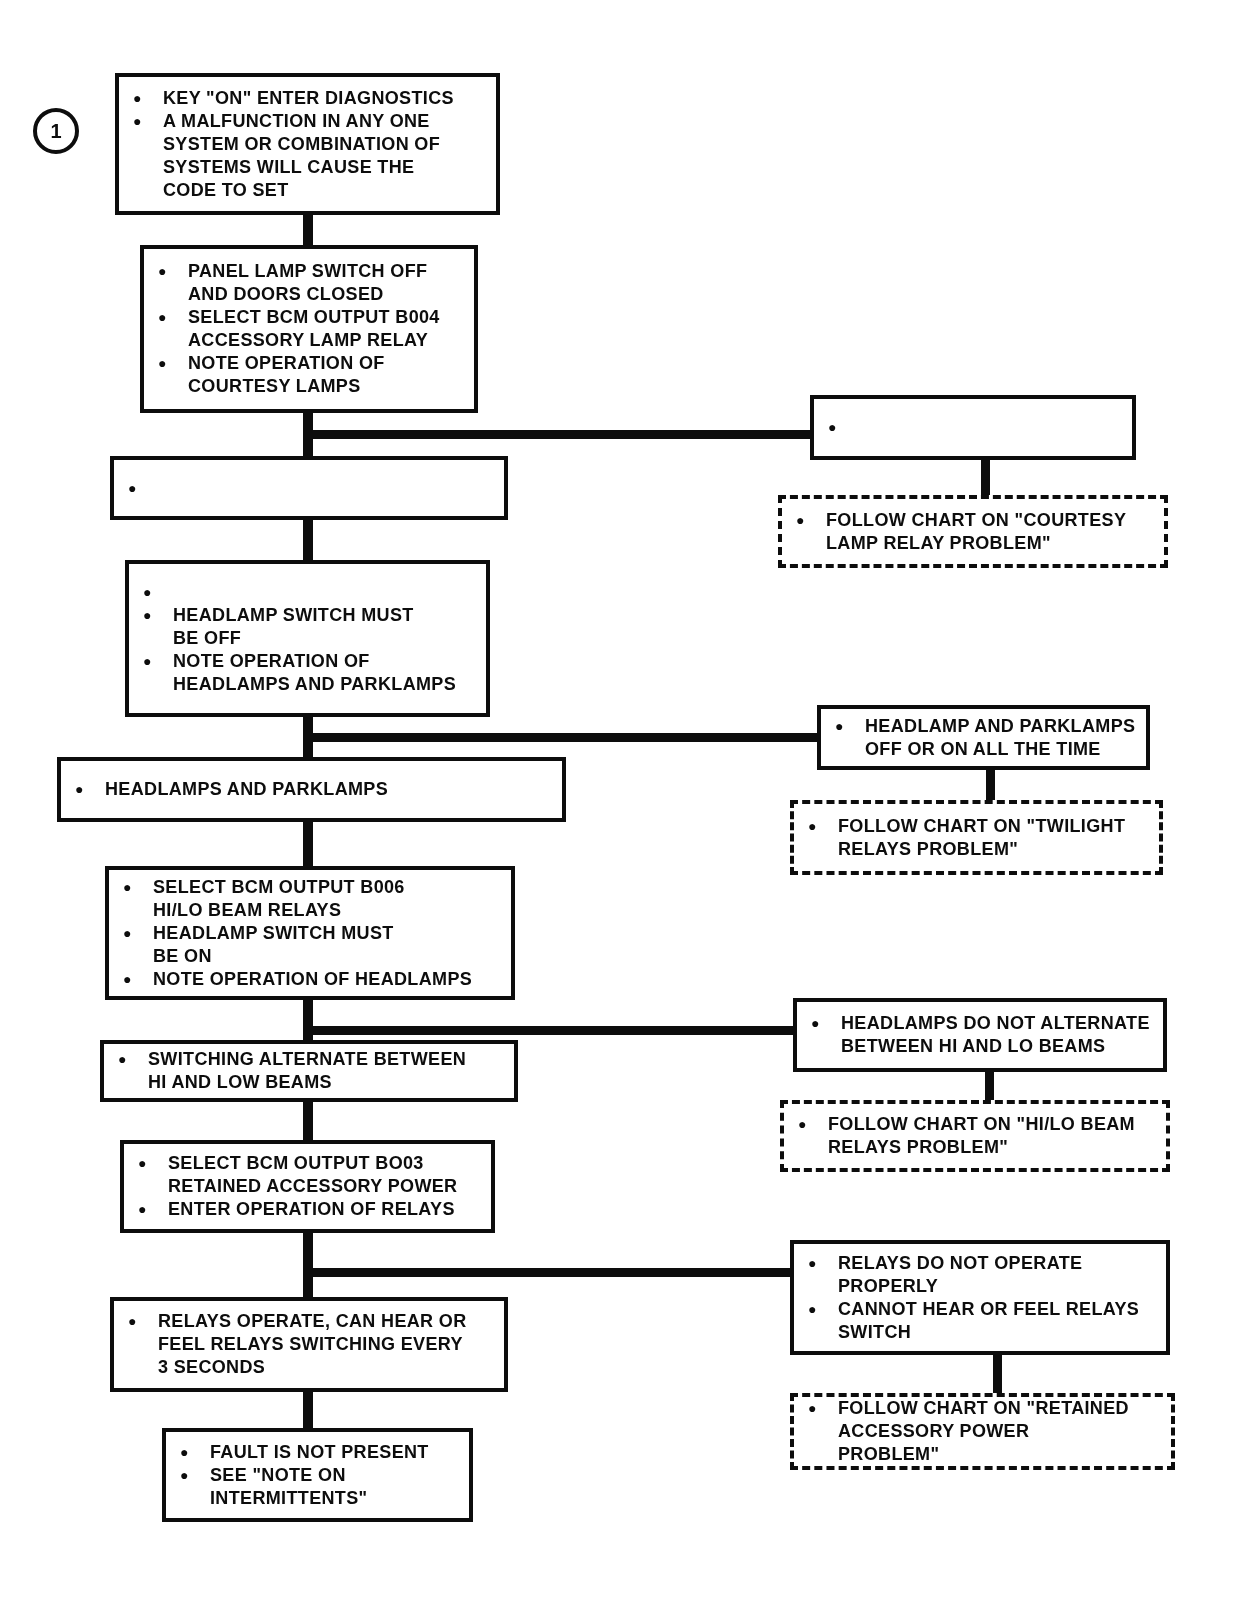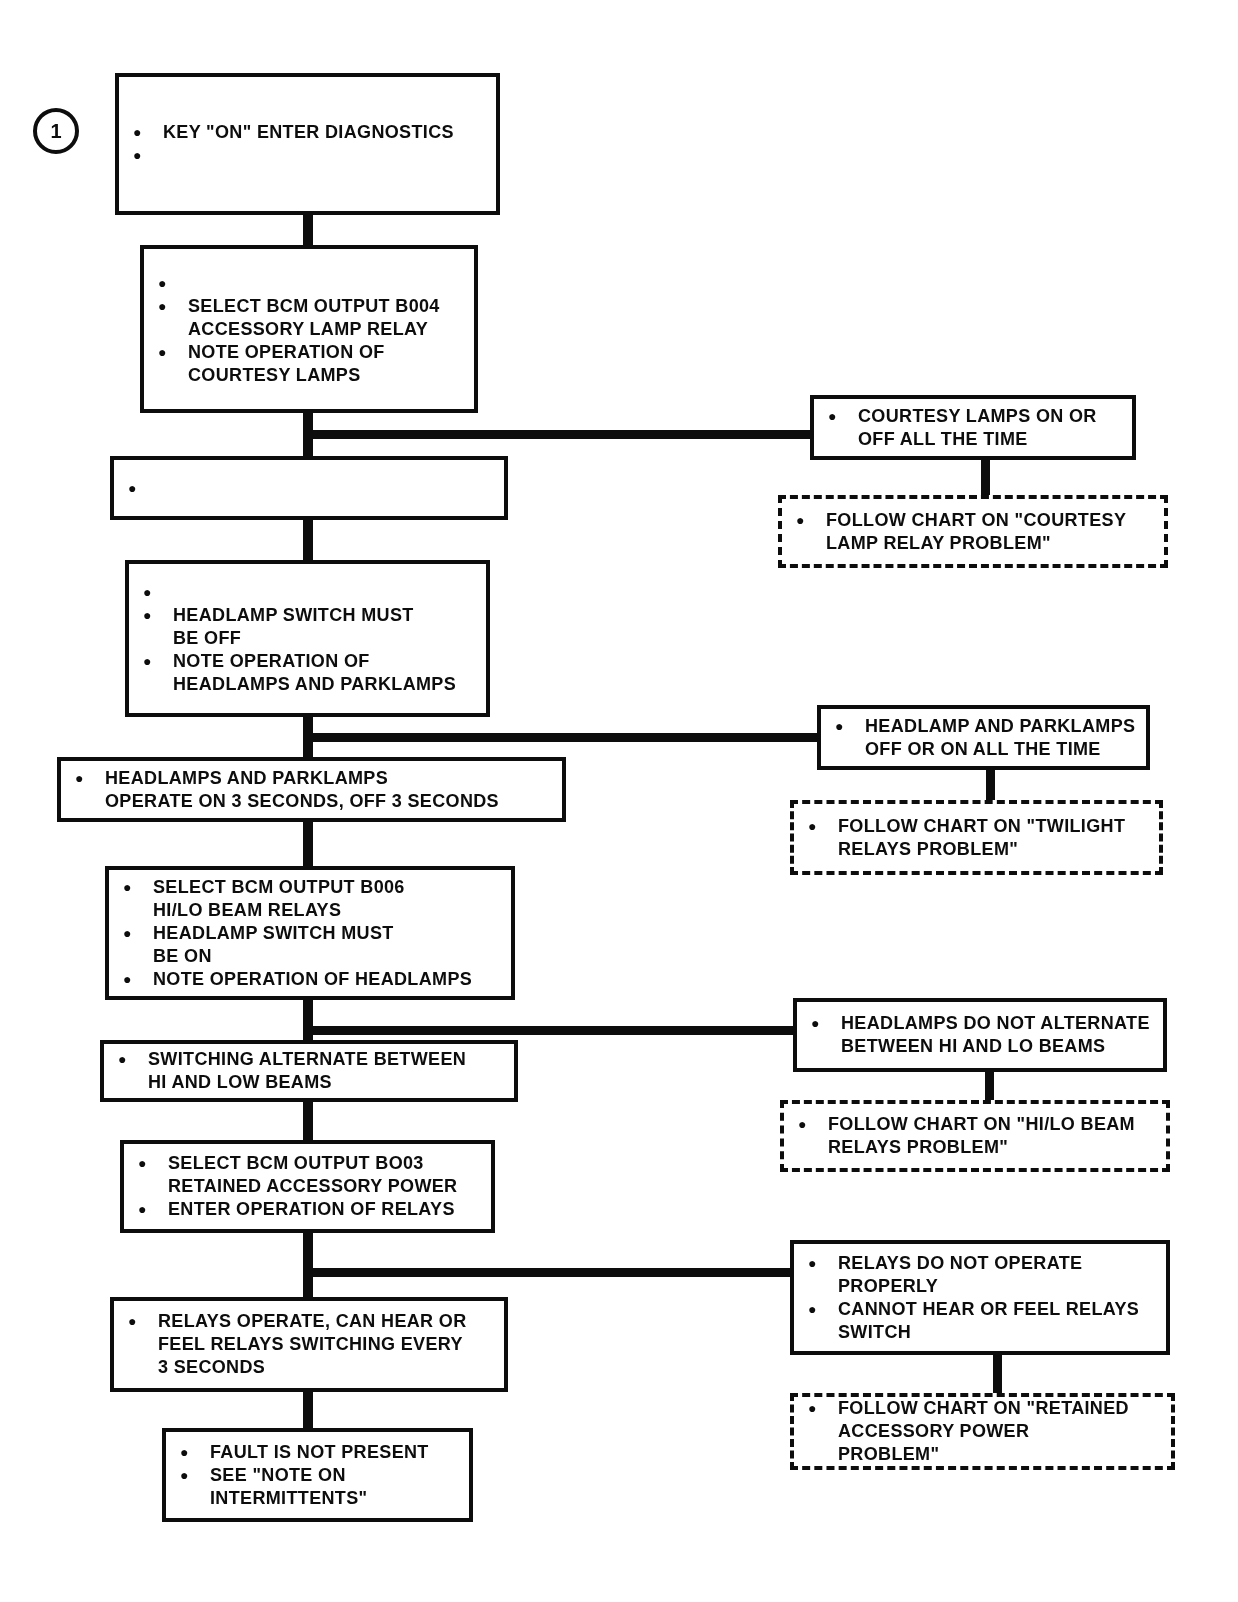--- a/index.html
+++ b/index.html
@@ -58,48 +58,54 @@
   </div>
 <div class="node" style="left: 115px; top: 73px; width: 385px; height: 142px;">
       <div class="bullet-row">
         <span class="bullet">●</span>
         <div class="lines">
           <div class="line">KEY "ON" ENTER DIAGNOSTICS</div>
         </div>
       </div>
       <div class="bullet-row">
         <span class="bullet">●</span>
+        <div class="lines">
+          <div class="line">A MALFUNCTION IN ANY ONE</div>
+          <div class="line">SYSTEM OR COMBINATION OF</div>
+          <div class="line">SYSTEMS WILL CAUSE THE</div>
+          <div class="line">CODE TO SET</div>
+        </div>
       </div>
     </div>
     <div class="node" style="left: 140px; top: 245px; width: 338px; height: 168px;">
       <div class="bullet-row">
         <span class="bullet">●</span>
+        <div class="lines">
+          <div class="line">PANEL LAMP SWITCH OFF</div>
+          <div class="line">AND DOORS CLOSED</div>
+        </div>
       </div>
       <div class="bullet-row">
         <span class="bullet">●</span>
         <div class="lines">
           <div class="line">SELECT BCM OUTPUT B004</div>
           <div class="line">ACCESSORY LAMP RELAY</div>
         </div>
       </div>
       <div class="bullet-row">
         <span class="bullet">●</span>
         <div class="lines">
           <div class="line">NOTE OPERATION OF</div>
           <div class="line">COURTESY LAMPS</div>
         </div>
       </div>
     </div>
     <div class="node" style="left: 810px; top: 395px; width: 326px; height: 65px;">
       <div class="bullet-row">
         <span class="bullet">●</span>
-        <div class="lines">
-          <div class="line">COURTESY LAMPS ON OR</div>
-          <div class="line">OFF ALL THE TIME</div>
-        </div>
       </div>
     </div>
     <div class="node dashed" style="left: 778px; top: 495px; width: 390px; height: 73px;">
       <div class="bullet-row">
         <span class="bullet">●</span>
         <div class="lines">
           <div class="line">FOLLOW CHART ON "COURTESY</div>
           <div class="line">LAMP RELAY PROBLEM"</div>
         </div>
       </div>
@@ -144,21 +150,20 @@
           <div class="line">FOLLOW CHART ON "TWILIGHT</div>
           <div class="line">RELAYS PROBLEM"</div>
         </div>
       </div>
     </div>
     <div class="node" style="left: 57px; top: 757px; width: 509px; height: 65px;">
       <div class="bullet-row">
         <span class="bullet">●</span>
         <div class="lines">
           <div class="line">HEADLAMPS AND PARKLAMPS</div>
-          <div class="line">OPERATE ON 3 SECONDS, OFF 3 SECONDS</div>
         </div>
       </div>
     </div>
     <div class="node" style="left: 105px; top: 866px; width: 410px; height: 134px;">
       <div class="bullet-row">
         <span class="bullet">●</span>
         <div class="lines">
           <div class="line">SELECT BCM OUTPUT B006</div>
           <div class="line">HI/LO BEAM RELAYS</div>
         </div>

